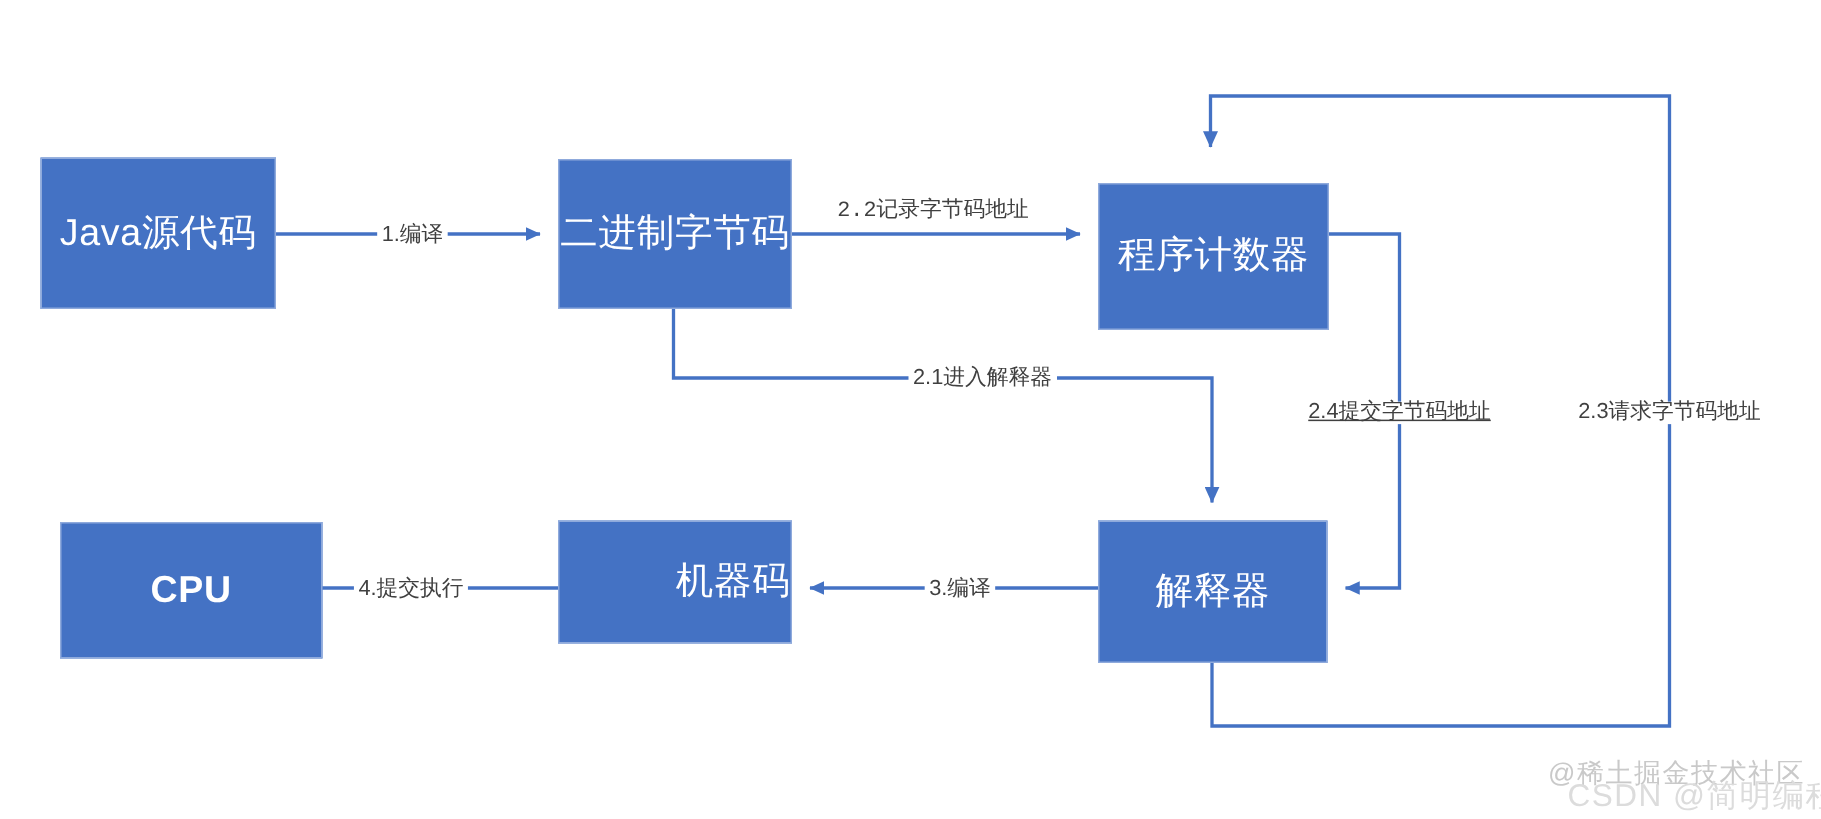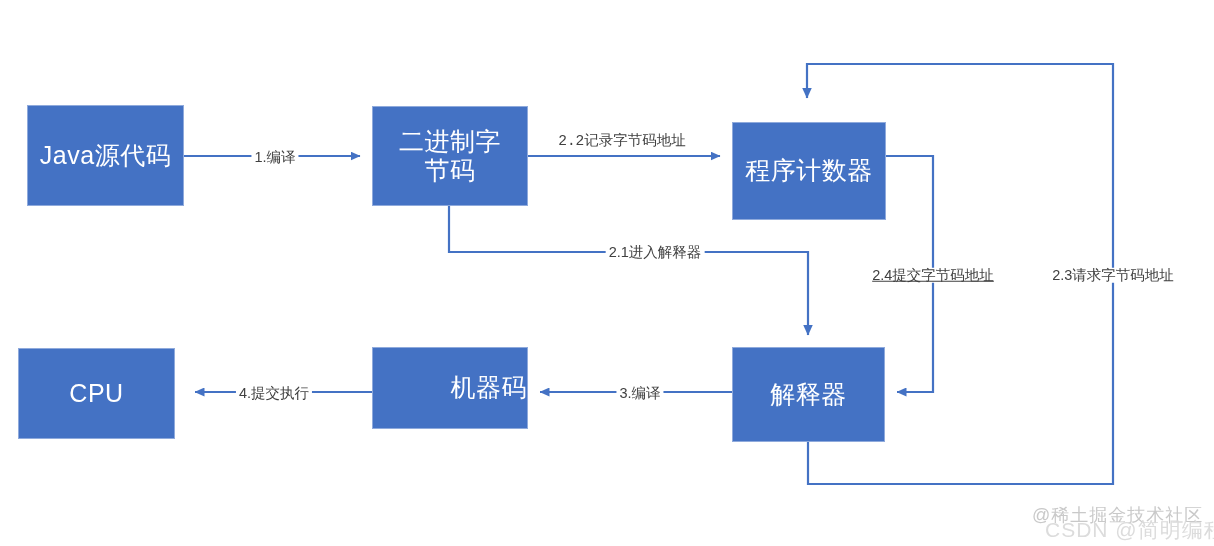--- a/index.html
+++ b/index.html
@@ -35,21 +35,21 @@
     justify-content: center;
     text-align: center;
     color: #ffffff;
     font-size: 25px;
     line-height: 1.18;
     letter-spacing: 0.5px;
     font-family: "Liberation Sans", "DejaVu Sans", sans-serif;
   }
   .node-box.two-line {
     font-size: 25px;
-    padding: 0 26px;
+    padding: 0 0;
   }
   .edge-label {
     position: absolute;
     color: #404040;
     font-size: 14.5px;
     background: #ffffff;
     padding: 0 3px;
     white-space: nowrap;
     font-family: "Liberation Sans", "DejaVu Sans", sans-serif;
     line-height: 1;
@@ -120,21 +120,21 @@
   </div>
 
   <div class="node-box two-line" style="left:372px; top:106px; width:156px; height:100px;">
     <span>二进制字节码</span>
   </div>
 
   <div class="node-box" style="left:732px; top:110px; width:154px; height:98px;margin-top:12px;">
     <span>程序计数器</span>
   </div>
 
-  <div class="node-box" style="left:18px; top:348px; width:157px; height:91px;">
+  <div class="node-box" style="left:40px; top:348px; width:175px; height:91px;font-weight:bold;">
     <span>CPU</span>
   </div>
 
   <div class="node-box" style="left:372px; top:347px; width:156px; height:82px;justify-content:flex-end;">
     <span>机器码</span>
   </div>
 
   <div class="node-box" style="left:732px; top:347px; width:153px; height:95px;">
     <span>解释器</span>
   </div>

